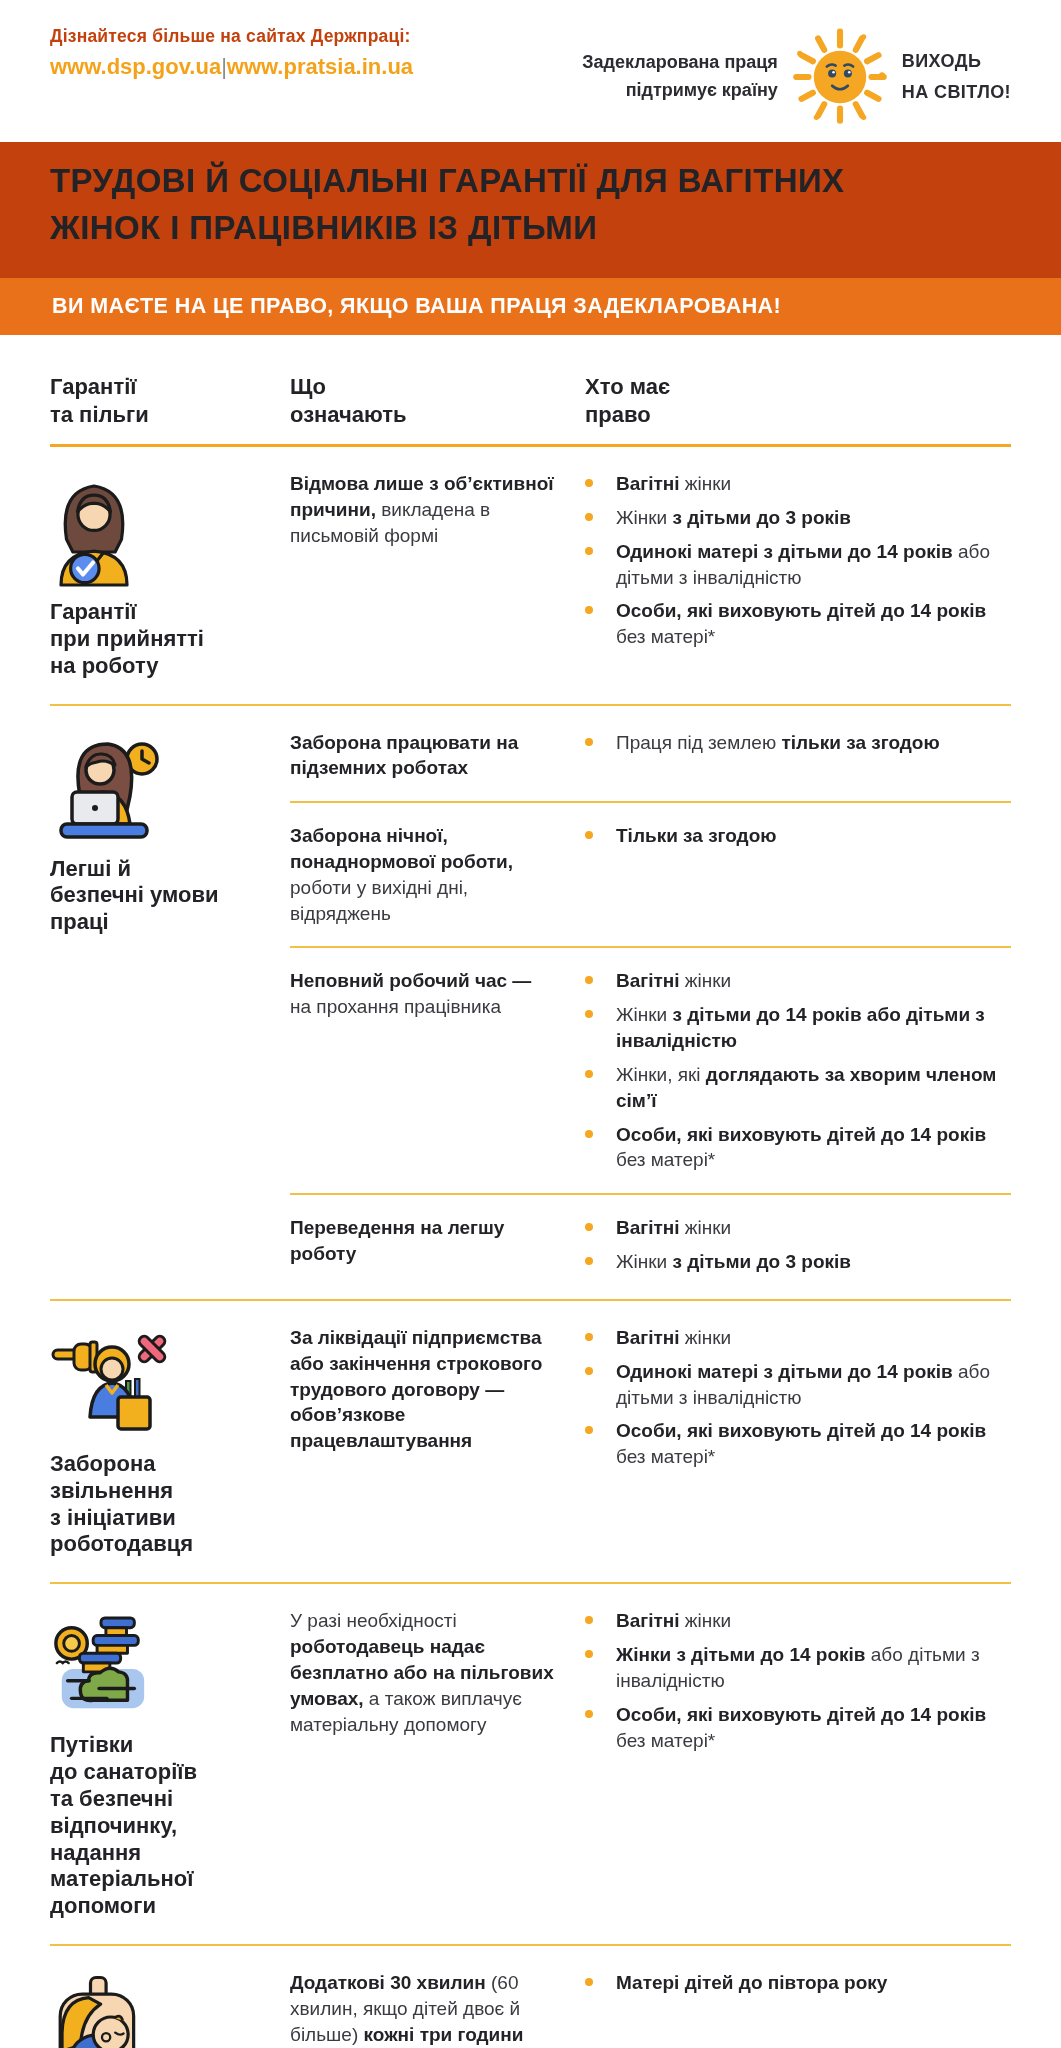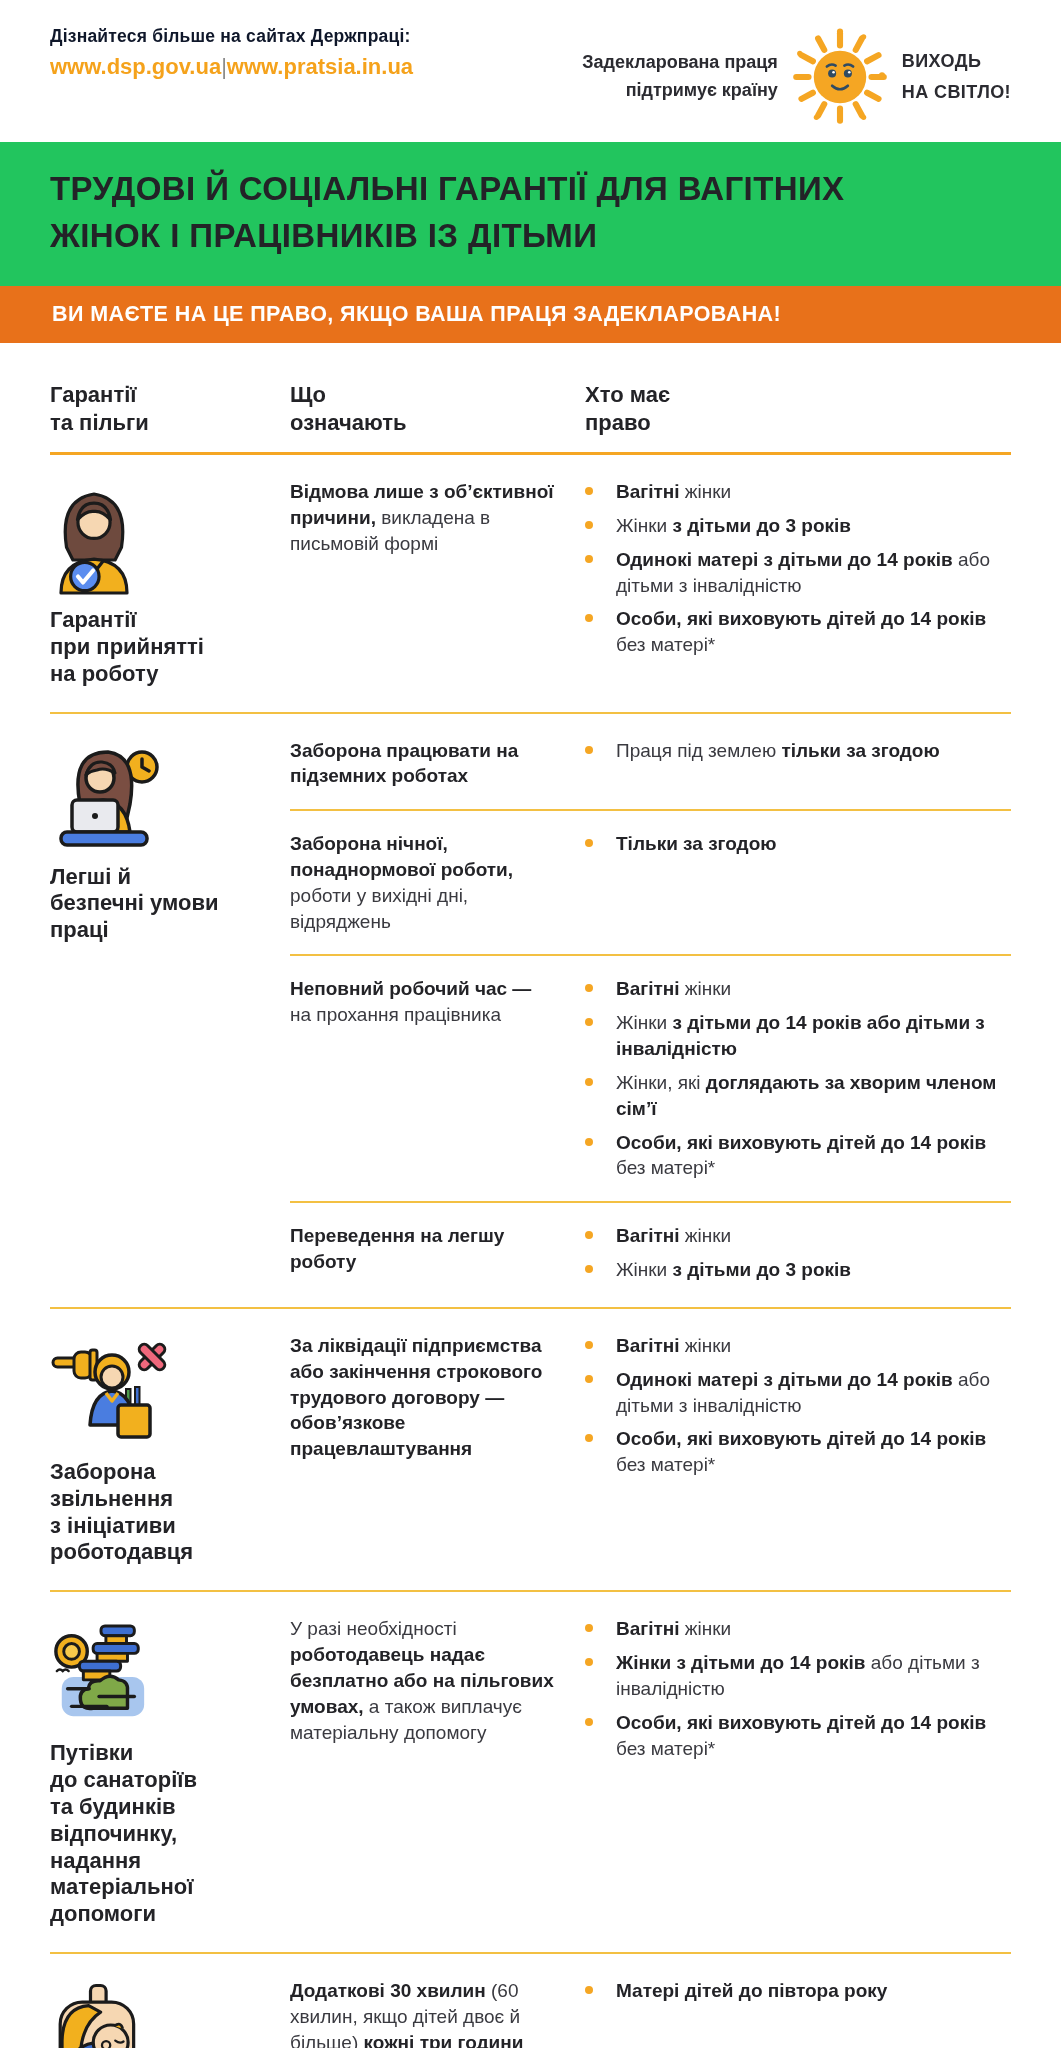--- a/index.html
+++ b/index.html
@@ -6,31 +6,31 @@
   html,body { margin:0; padding:0; background:#ffffff; }
   body {
     width:1061px;
     font-family:"Liberation Sans","DejaVu Sans",sans-serif;
     color:#2c2c33;
   }
   .page { width:1061px; min-height:2048px; background:#ffffff; position:relative; overflow:hidden; }
 
   
   .header { display:flex; justify-content:space-between; align-items:flex-start; padding:26px 50px 16px 50px; }
-  .info-line { font-weight:700; font-size:17.5px; color:#0f172a; letter-spacing:.2px; }
+  .info-line { font-weight:700; font-size:17.5px; color:#c2410c; letter-spacing:.2px; }
   .links { margin-top:7px; display:flex; align-items:flex-start; font-weight:700; font-size:22px; }
   .links a { color:#f5a21b; text-decoration:none; }
   .links .sep { color:#8c8c8c; font-weight:400; }
   .header-right { display:flex; align-items:center; gap:13px; padding-top:2px; }
   .tagline { text-align:right; font-weight:700; font-size:18px; line-height:1.55; white-space:pre-line; color:#2b2b31; }
   .sun-wrap { width:98px; height:98px; flex:none; }
   .slogan { font-weight:800; font-size:18px; line-height:1.75; white-space:pre-line; color:#2b2b31; letter-spacing:.4px; }
 
   
-  .banner-title { background:#22c55e; padding:24px 50px 26px 50px; }
+  .banner-title { background:#c2410c; padding:16px 50px 26px 50px; }
   .banner-title h1 { margin:0; font-size:33px; font-weight:800; line-height:1.42; letter-spacing:.4px; color:#232327; white-space:pre-line; }
   .banner-sub { background:#e8711a; padding:16px 52px; }
   .banner-sub div { color:#ffffff; font-weight:800; font-size:21.5px; letter-spacing:.4px; }
 
   
   .content { padding:0 50px; }
   .thead { display:grid; grid-template-columns:240px 295px 1fr; padding-top:38px; }
   .thead > div { font-size:22px; font-weight:800; line-height:1.28; white-space:pre-line; color:#232327; }
   .head-divider { height:3px; background:#f5a623; margin-top:15px; }
 
@@ -311,21 +311,21 @@
                 <path d="M7 54 q3 -3 6 0 q3 -3 6 0" fill="none" stroke="#1b1b1b" stroke-width="2.5" stroke-linecap="round"></path>
                 <g stroke="#1b1b1b" stroke-width="3.5" stroke-linecap="round">
                   <line x1="18" y1="72" x2="40" y2="72"></line>
                   <line x1="50" y1="80" x2="86" y2="80"></line>
                   <line x1="22" y1="90" x2="58" y2="90"></line>
                 </g>
               </svg>
             </div>
             <div class="row-label">Путівки
 до санаторіїв
-та будинків
+та безпечні
 відпочинку,
 надання
 матеріальної
 допомоги</div>
           </div>
           <div class="col23">
             <div class="sub-row">
               <div class="what">У разі необхідності <b>роботодавець надає безплатно або на пільгових умовах,</b> а також виплачує матеріальну допомогу</div>
               <ul class="who">
                 <li>

